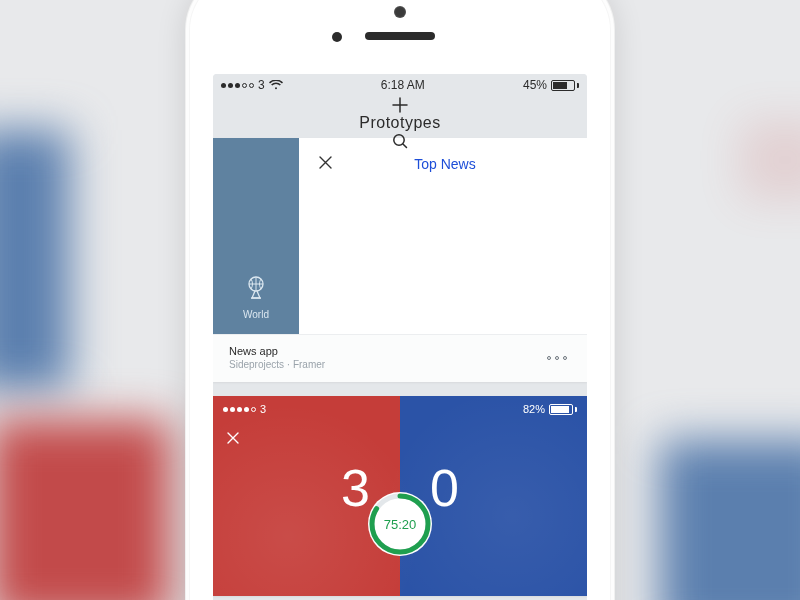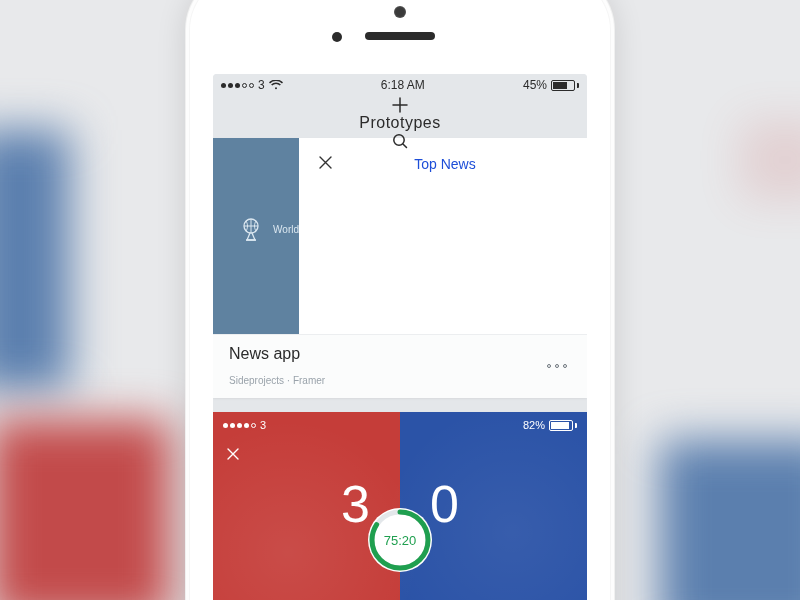--- a/index.html
+++ b/index.html
@@ -142,21 +142,21 @@
   .card-body {
     position: relative;
     height: 196px;
     display: flex;
   }
   .cat-col {
     width: 86px;
     background: #5f82a0;
     color: #dbe7f0;
     display: flex;
-    flex-direction: row;
+    flex-direction: column;
     align-items: center;
     justify-content: flex-end;
     padding-bottom: 14px;
     gap: 8px;
   }
   .cat-col .cat-label {
     font-size: 10px;
   }
   .news-content {
     flex: 1;
@@ -186,27 +186,27 @@
   }
   .card-footer {
     border-top: 1px solid #eceef0;
     padding: 10px 16px 12px 16px;
     display: flex;
     align-items: center;
     justify-content: space-between;
     background: #fbfcfc;
   }
   .card-footer .meta-title {
-    font-size: 16px;
+    font-size: 11px;
     color: #2b2b2b;
   }
   .card-footer .meta-sub {
     font-size: 10px;
     color: #9aa3ab;
-    margin-top: 12px;
+    margin-top: 2px;
   }
   .more-dots {
     display: flex; gap: 4px;
     padding: 4px;
     cursor: pointer;
   }
   .more-dots span {
     width: 4px; height: 4px;
     border: 1px solid #6d757c;
     border-radius: 50%;

